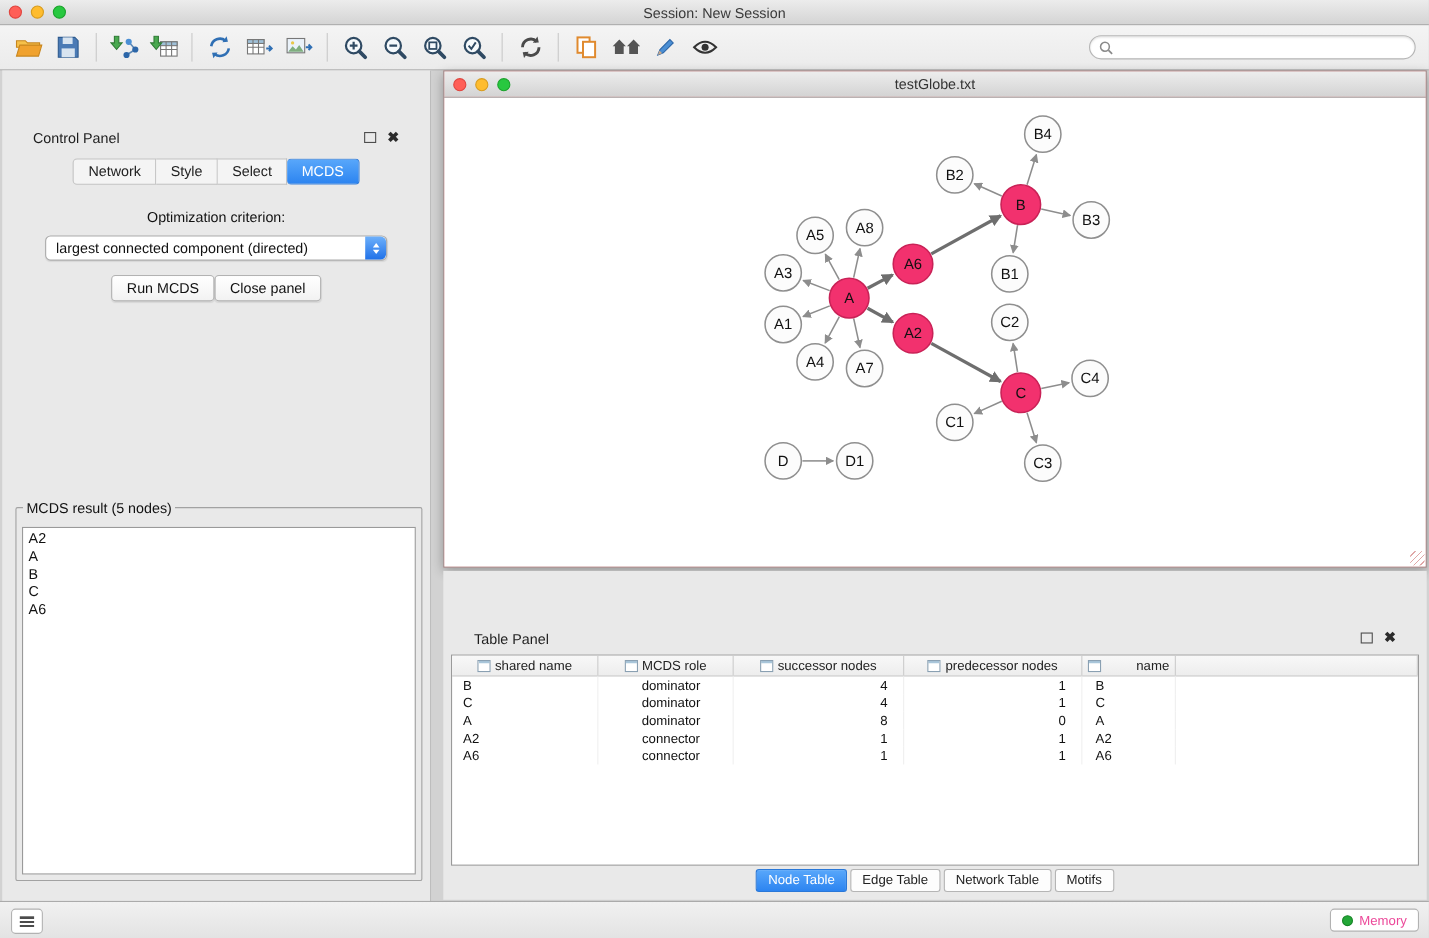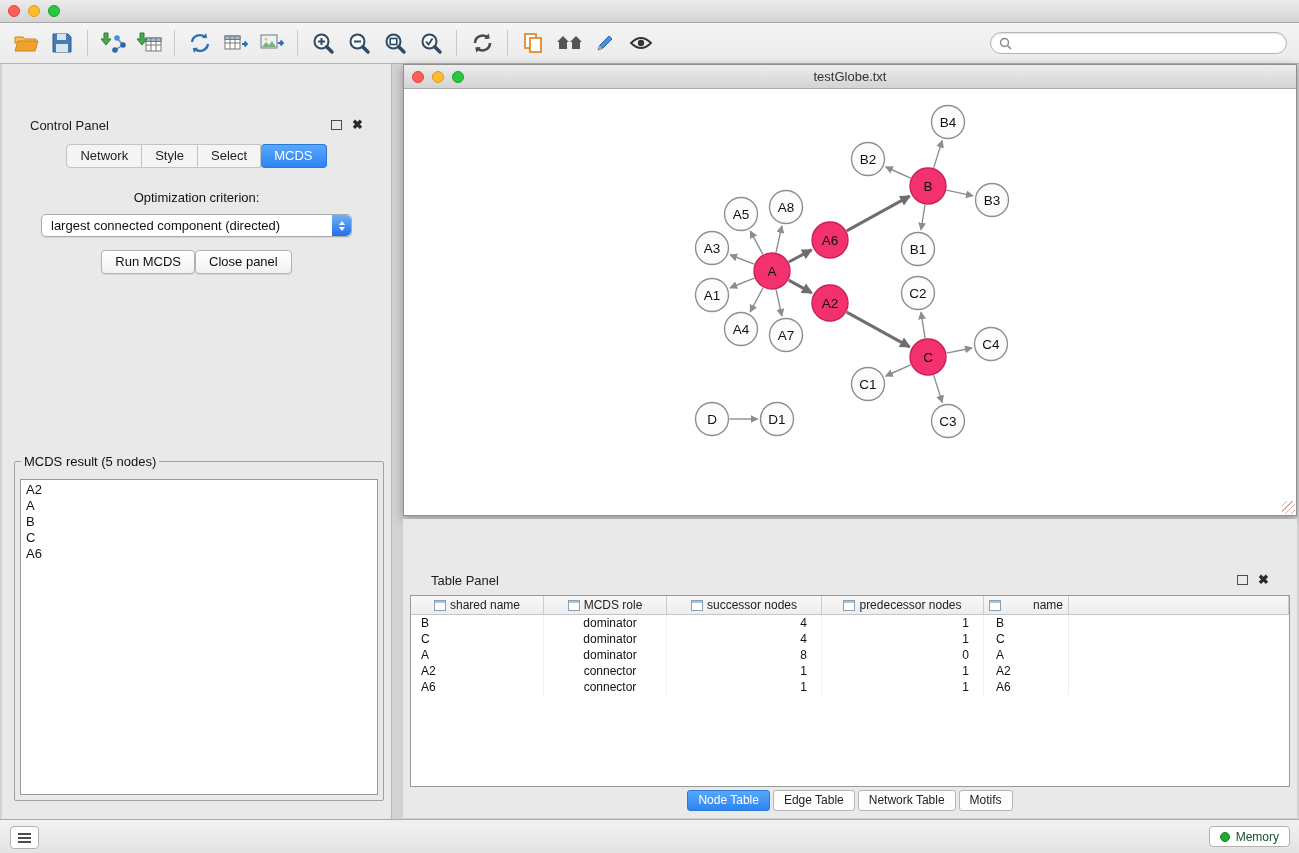--- a/index.html
+++ b/index.html
@@ -99,32 +99,33 @@
   .ft-tab.active{background:linear-gradient(#58a7fb,#2c84f0);border-color:#2a78d8;color:#fff;}
   
   .statusbar{position:absolute;left:0;right:0;bottom:0;height:33px;
     background:linear-gradient(#f1f1f1,#e3e3e3);border-top:1px solid #ababab;}
   .menu-btn{position:absolute;left:10px;top:6px;width:27px;height:21px;background:#fff;
     border:1px solid #b2b2b2;border-radius:4px;display:flex;align-items:center;justify-content:center;}
   .hamburger{width:13px;height:10px;
     background:repeating-linear-gradient(#4c4c4c 0 2px,transparent 2px 4px);}
   .memory-btn{position:absolute;right:9px;top:6px;height:21px;padding:0 10px;background:#fff;
     border:1px solid #b2b2b2;border-radius:4px;display:flex;align-items:center;gap:6px;
-    font-size:12px;color:#14532d;box-sizing:border-box;}
+    font-size:12px;color:#ec4899;box-sizing:border-box;}
   .memory-dot{width:10px;height:10px;border-radius:50%;background:#23a737;border:1px solid #188527;box-sizing:border-box;}
 </style>
 </head>
 <body>
 
 <div class="titlebar">
   <div class="traffic">
     <span class="dot red"></span>
     <span class="dot yellow"></span>
     <span class="dot green"></span>
   </div>
+  <div class="titlebar-title">Session: New Session</div>
 </div>
 
 <div class="toolbar">
   <div class="tbtn">
     <svg width="26" height="22" viewBox="0 0 26 22">
       <path d="M2 5 h8 l2 2 h11 v4 H2 z" fill="#f6c14a" stroke="#c8861e" stroke-width="1"></path>
       <path d="M2 19 L5 9 h20 l-3 10 z" fill="#f0a22e" stroke="#c8861e" stroke-width="1"></path>
     </svg>
   </div>
   <div class="tbtn">

